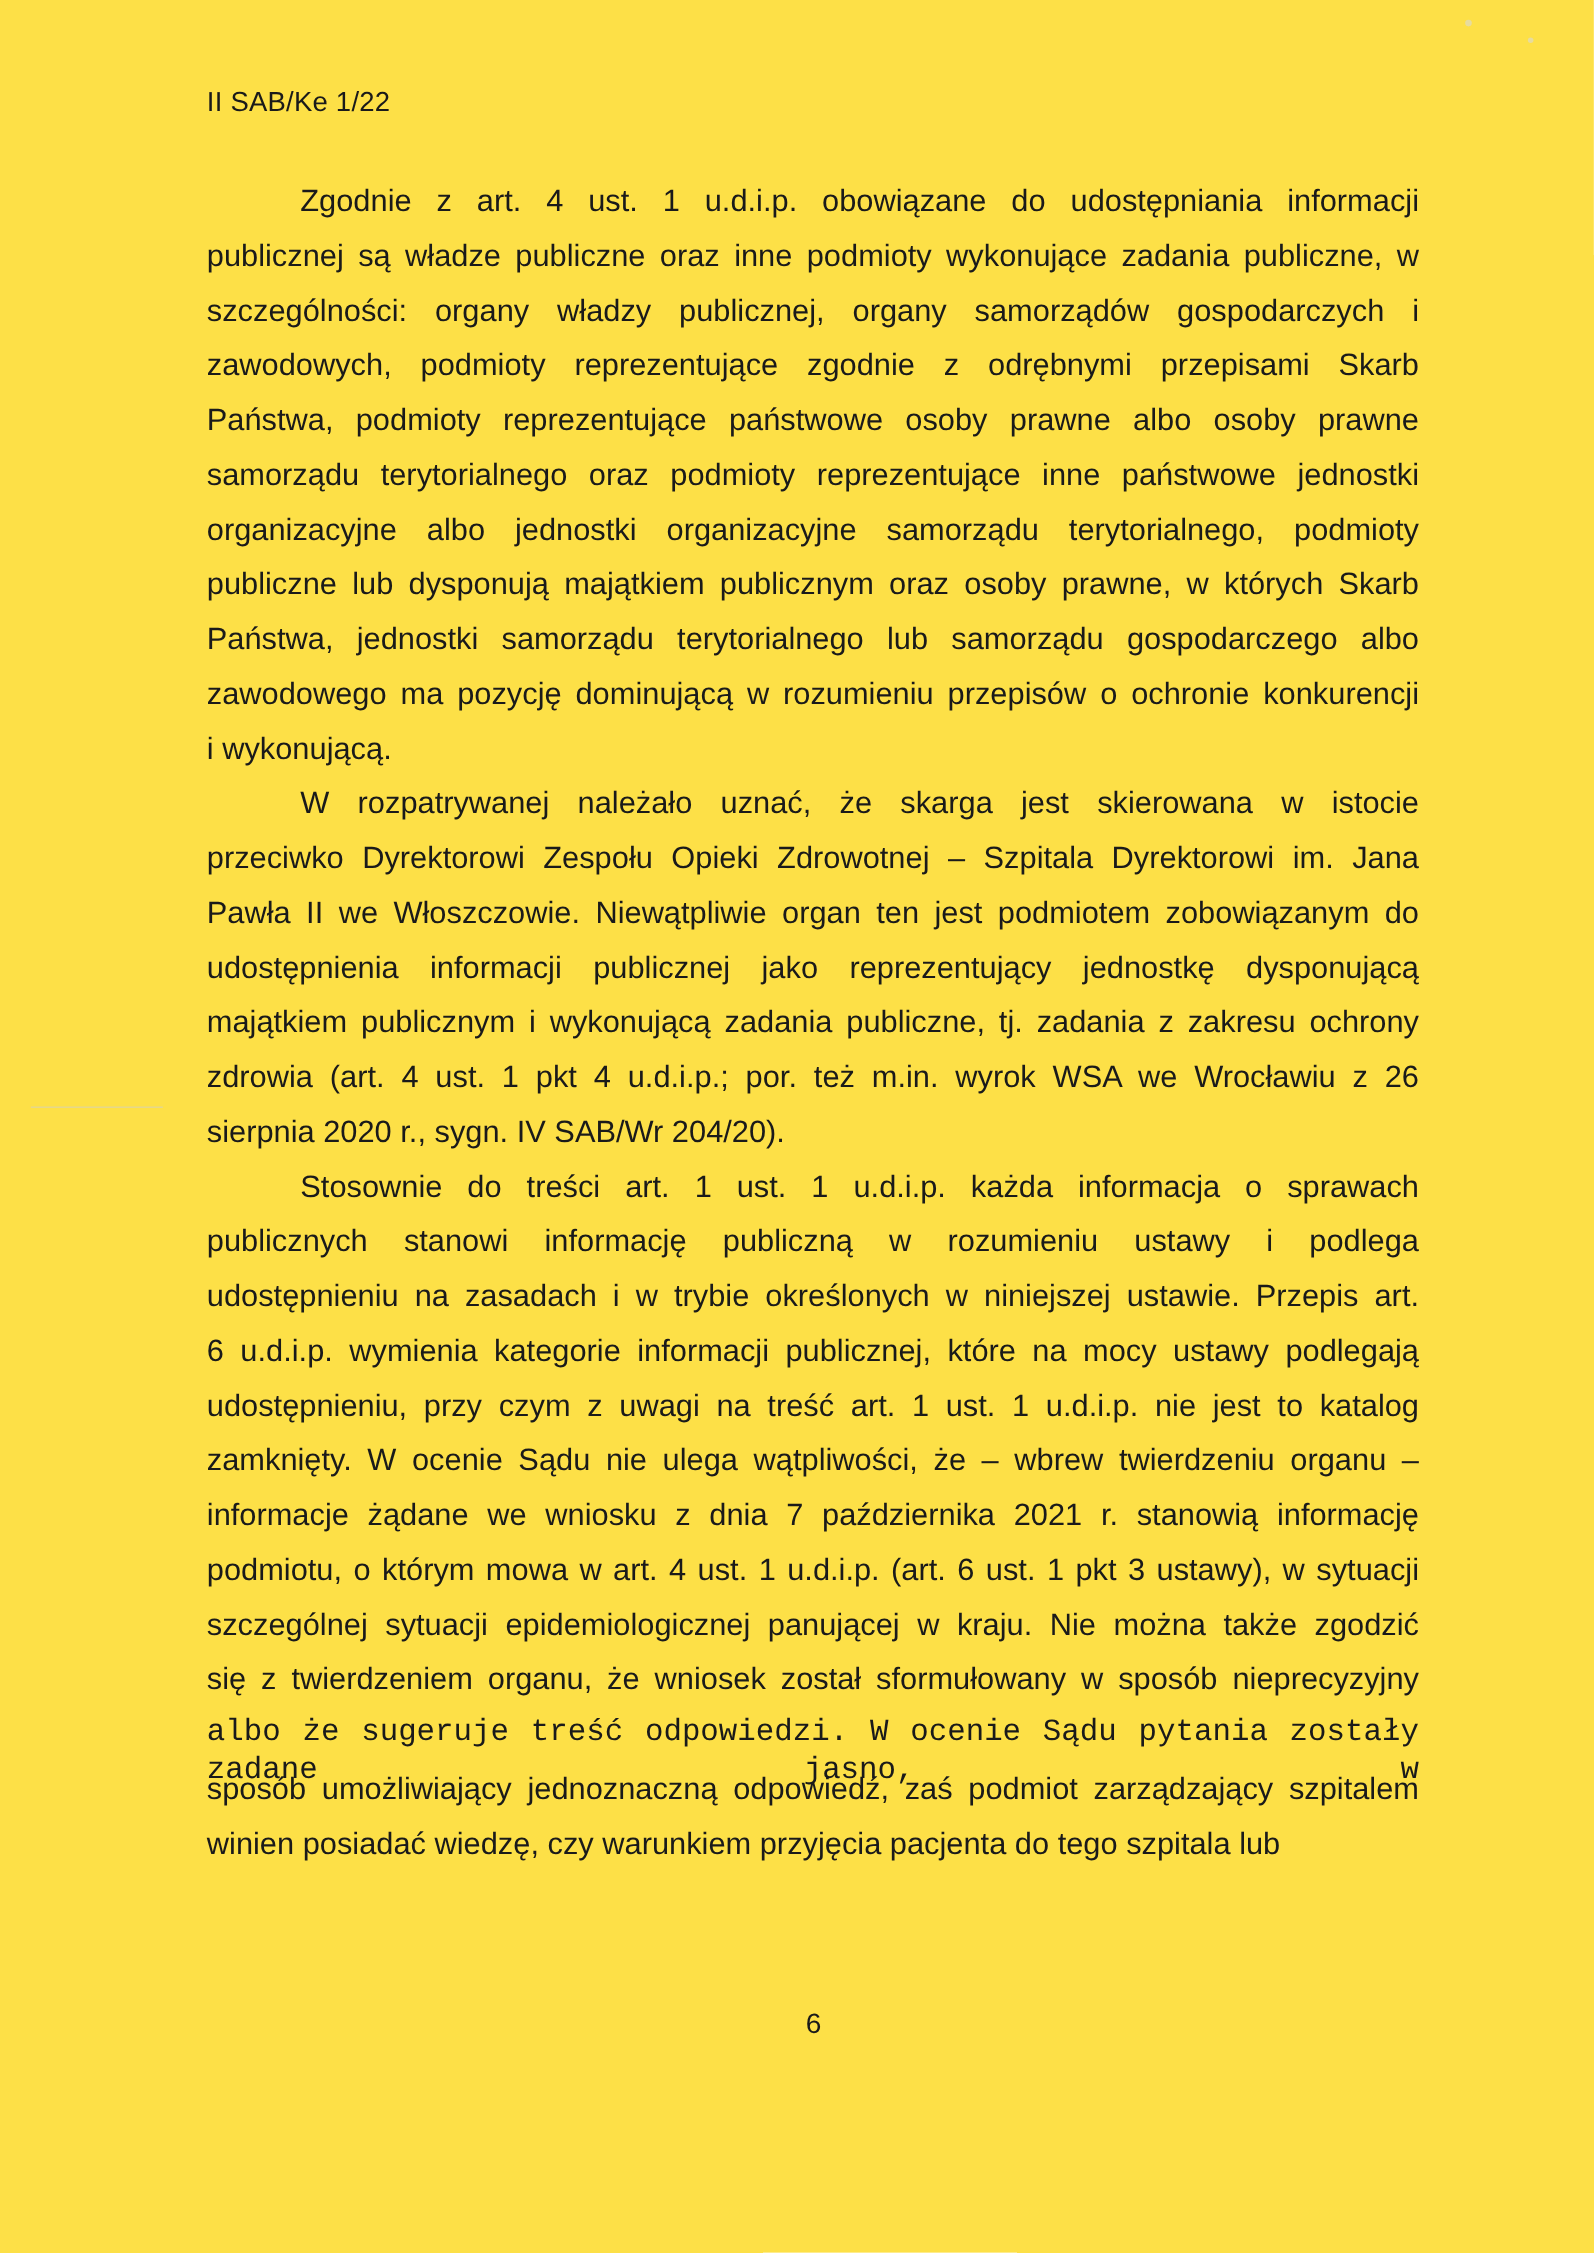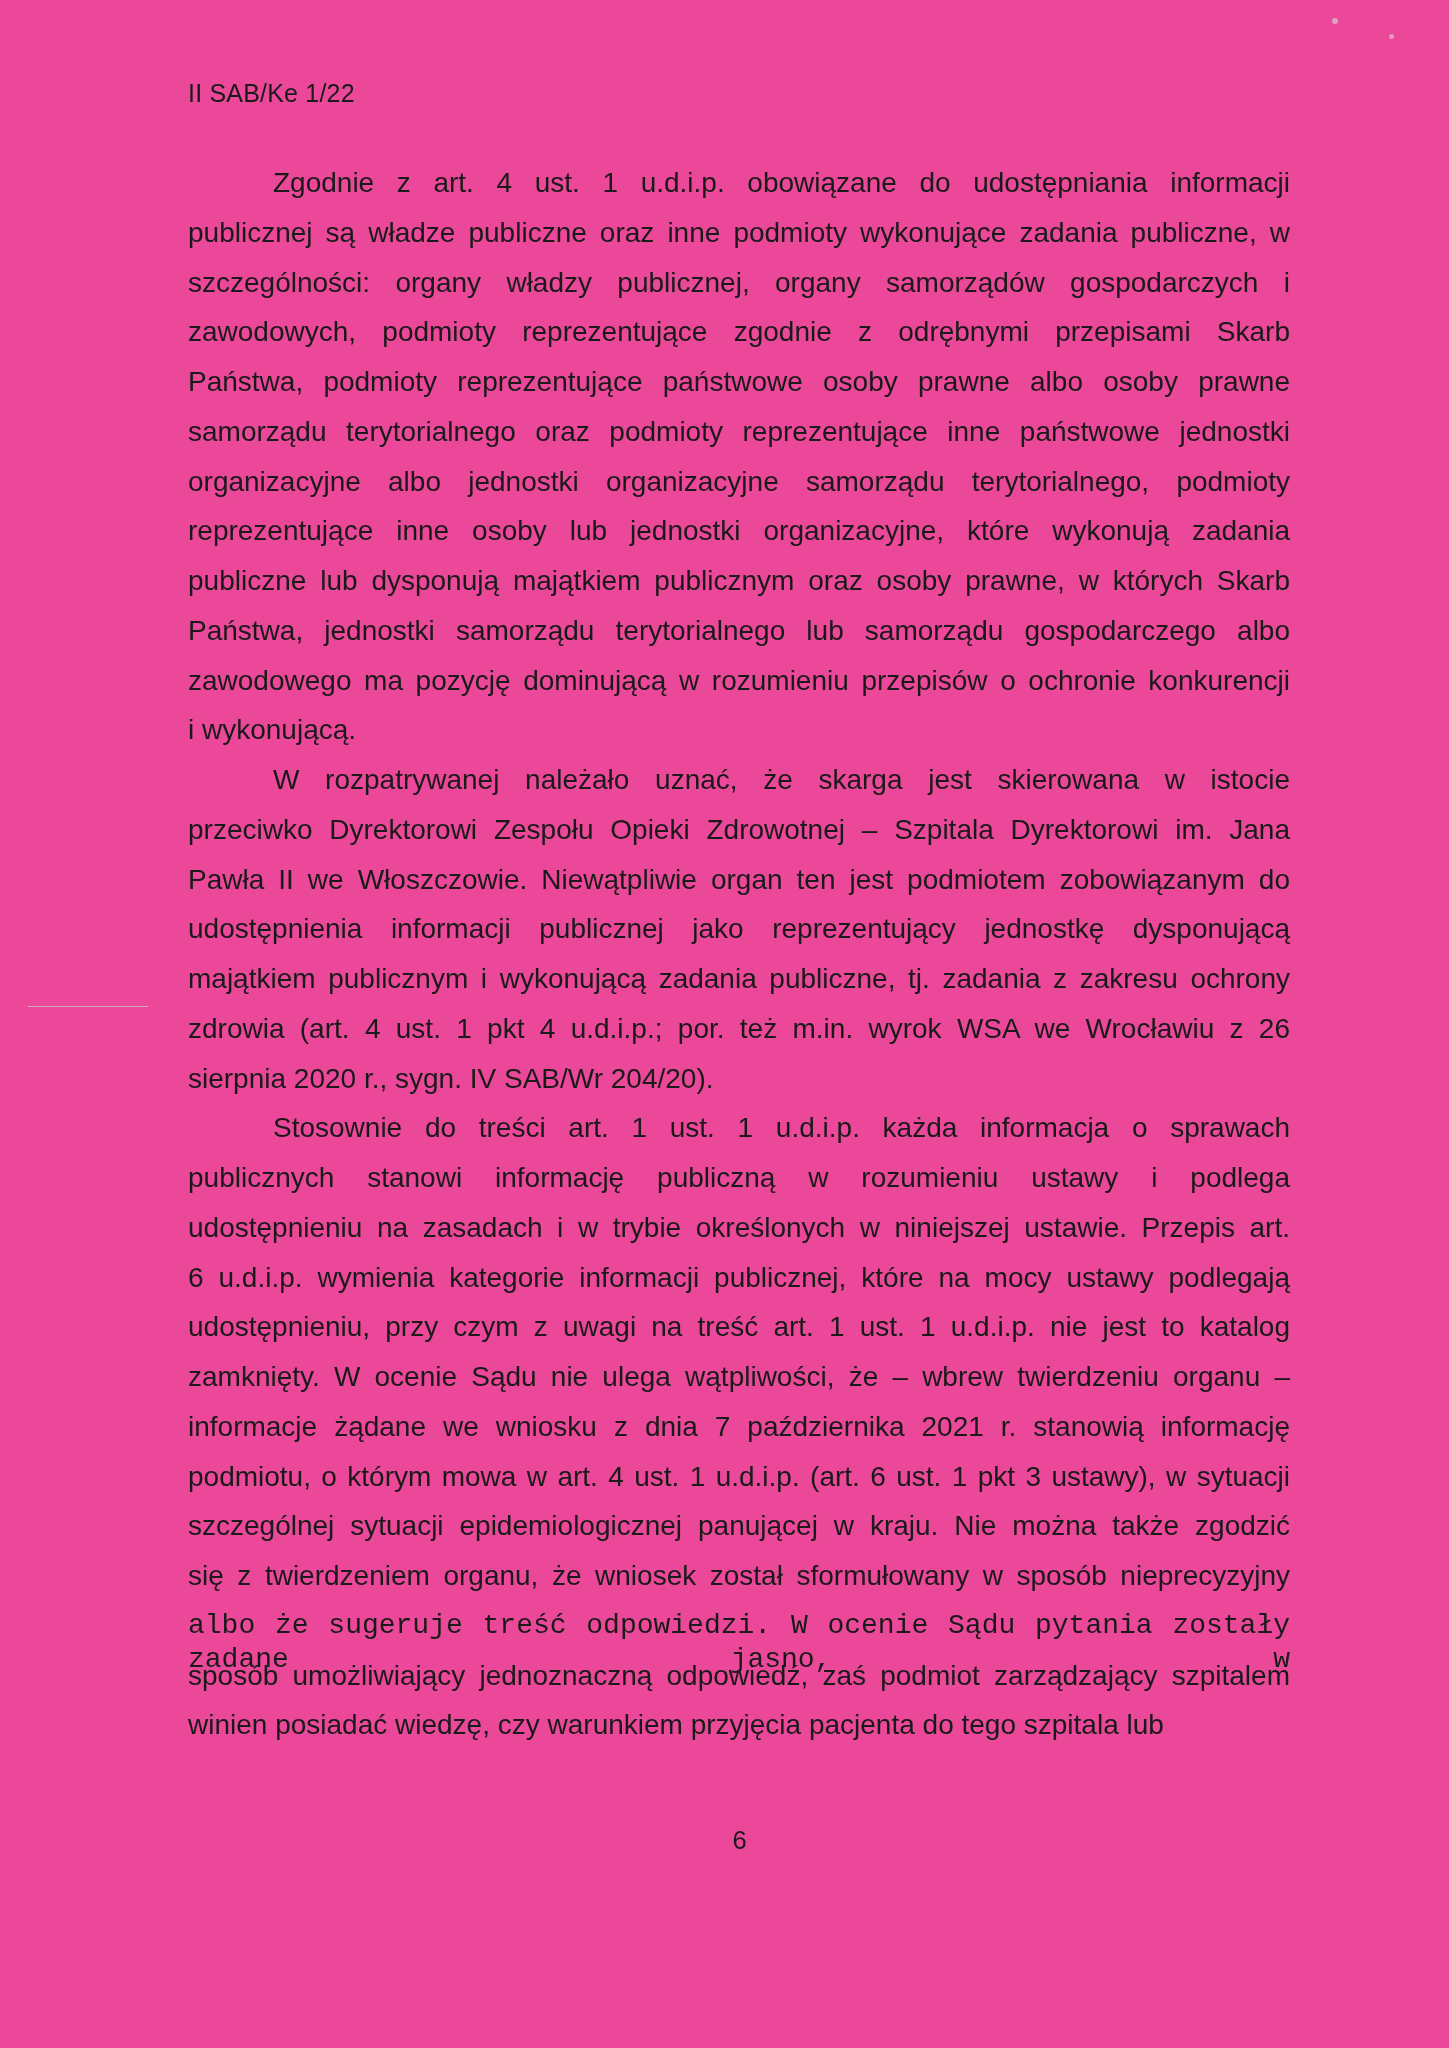--- a/index.html
+++ b/index.html
@@ -1,18 +1,18 @@
 <!DOCTYPE html>
 <html><head>
 <meta charset="utf-8">
 <style>
   html, body { margin:0; padding:0; background:#ffffff; }
   body { width:1449px; height:2048px; position:relative; overflow:hidden;
          font-family:"Liberation Sans", sans-serif; color:#1a1a1a; }
-  .page { position:absolute; left:0; top:0; width:1449px; height:2048px; background:#ec4899; }
+  .page { position:absolute; left:0; top:0; width:1449px; height:2048px; background:#fde047; }
   .case-sig { position:absolute; left:188px; top:78px; font-size:25px; line-height:30px; letter-spacing:0.2px; }
   .body-text { position:absolute; left:188px; top:166px; width:1102px; }
   .line { display:block; height:49.75px; line-height:34px; font-size:28px;
           text-align:justify; text-align-last:justify; white-space:nowrap; }
   .line.indent { padding-left:85px; }
   .line.last { text-align-last:left; }
   .page-number { position:absolute; left:0; width:1449px; top:1823px; text-align:center;
                  font-size:25.5px; line-height:34px; padding-left:30px; box-sizing:border-box; }
   .artifact { position:absolute; border-radius:50%; background:#d8d8d8; opacity:0.6; }
   .artifact-line { position:absolute; height:1px; background:#cfcfcf; opacity:0.7; }
@@ -30,21 +30,20 @@
 
   <div class="body-text" id="body-text">
       <div>
         <span class="line indent" style="white-space: normal;">Zgodnie z art. 4 ust. 1 u.d.i.p. obowiązane do udostępniania informacji</span>
         <span class="line" style="white-space: normal;">publicznej są władze publiczne oraz inne podmioty wykonujące zadania publiczne, w</span>
         <span class="line" style="white-space: normal;">szczególności: organy władzy publicznej, organy samorządów gospodarczych i</span>
         <span class="line" style="white-space: normal;">zawodowych, podmioty reprezentujące zgodnie z odrębnymi przepisami Skarb</span>
         <span class="line" style="white-space: normal;">Państwa, podmioty reprezentujące państwowe osoby prawne albo osoby prawne</span>
         <span class="line" style="white-space: normal;">samorządu terytorialnego oraz podmioty reprezentujące inne państwowe jednostki</span>
         <span class="line" style="white-space: normal;">organizacyjne albo jednostki organizacyjne samorządu terytorialnego, podmioty</span>
-        <span class="line" style="white-space: normal;">reprezentujące inne osoby lub jednostki organizacyjne, które wykonują zadania</span>
         <span class="line" style="white-space: normal;">publiczne lub dysponują majątkiem publicznym oraz osoby prawne, w których Skarb</span>
         <span class="line" style="white-space: normal;">Państwa, jednostki samorządu terytorialnego lub samorządu gospodarczego albo</span>
         <span class="line" style="white-space: normal;">zawodowego ma pozycję dominującą w rozumieniu przepisów o ochronie konkurencji</span>
         <span class="line last" style="white-space: normal;">i wykonującą.</span>
       </div>
       <div>
         <span class="line indent" style="white-space: normal;">W rozpatrywanej należało uznać, że skarga jest skierowana w istocie</span>
         <span class="line" style="white-space: normal;">przeciwko Dyrektorowi Zespołu Opieki Zdrowotnej – Szpitala Dyrektorowi im. Jana</span>
         <span class="line" style="white-space: normal;">Pawła II we Włoszczowie. Niewątpliwie organ ten jest podmiotem zobowiązanym do</span>
         <span class="line" style="white-space: normal;">udostępnienia informacji publicznej jako reprezentujący jednostkę dysponującą</span>

